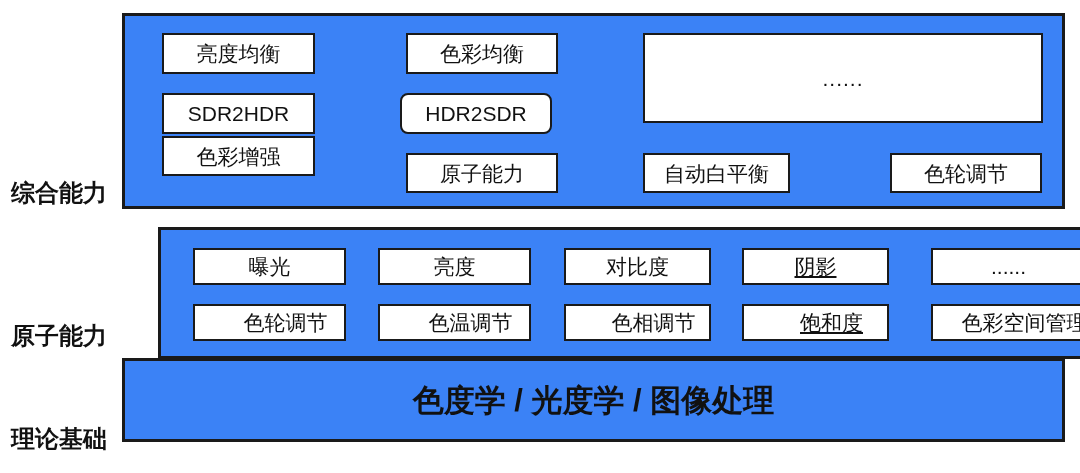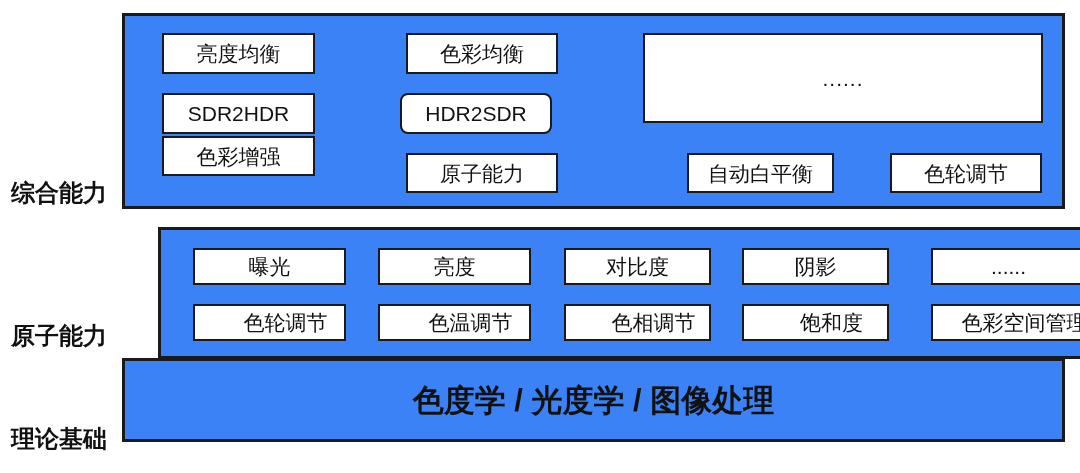--- a/index.html
+++ b/index.html
@@ -56,30 +56,30 @@
   }
 
   
   .b-brightness-eq { left: 37px;  top: 17px;  width: 153px; height: 41px; }
   .b-color-eq      { left: 281px; top: 17px;  width: 152px; height: 41px; }
   .b-sdr2hdr       { left: 37px;  top: 77px;  width: 153px; height: 41px; }
   .b-hdr2sdr       { left: 275px; top: 77px;  width: 152px; height: 41px; border-radius: 8px; }
   .b-color-enh     { left: 37px;  top: 120px; width: 153px; height: 40px; }
   .b-dark-scene    { left: 281px; top: 137px; width: 152px; height: 40px; }
   .b-big-ellipsis  { left: 518px; top: 17px;  width: 400px; height: 90px; letter-spacing: 1px; }
-  .b-awb           { left: 518px; top: 137px; width: 147px; height: 40px; margin-left: 44px; }
+  .b-awb           { left: 518px; top: 137px; width: 147px; height: 40px; }
   .b-color-corr    { left: 765px; top: 137px; width: 152px; height: 40px; }
 
   
   .r1 { top: 18px; height: 37px; }
   .r2 { top: 74px; height: 37px; padding-left: 32px; }
   .c1 { left: 32px;  width: 153px; }
   .c2 { left: 217px; width: 153px; }
   .c3 { left: 403px; width: 147px; }
-  .c4 { left: 581px; width: 147px; }
+  .c4 { left: 581px; width: 147px; text-decoration: underline; }
   .c5 { left: 770px; width: 155px; }
 
   .theory-text {
     font-size: 31px;
     font-weight: 700;
     line-height: 1;
     white-space: nowrap;
     color: #111111;
   }
 </style>

